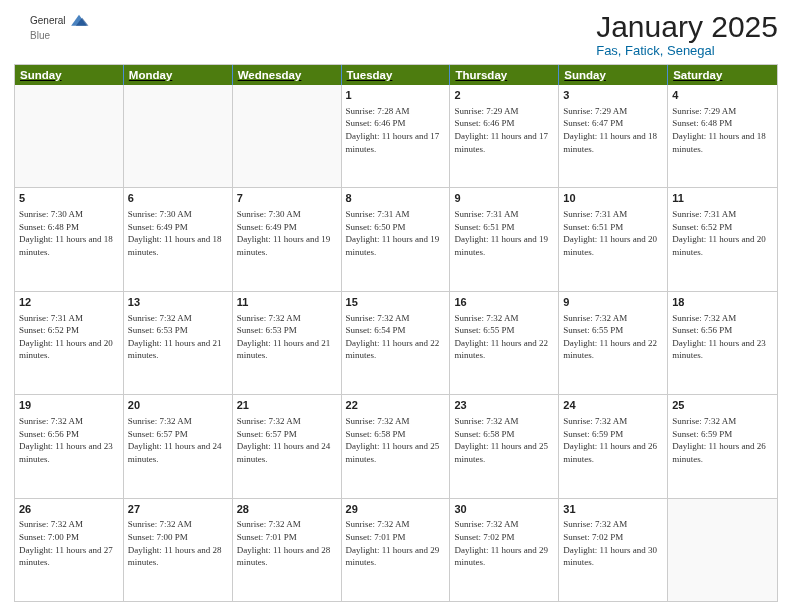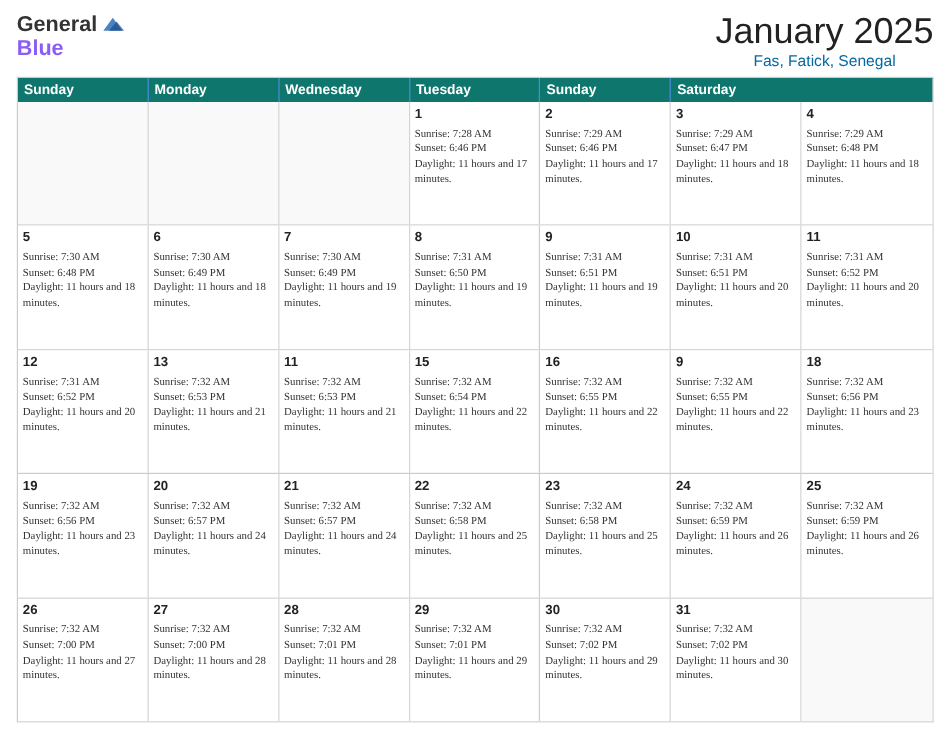--- a/index.html
+++ b/index.html
@@ -22,54 +22,56 @@
       justify-content: space-between;
       align-items: flex-start;
       margin-bottom: 6px;
     }
     .logo {
       display: flex;
       align-items: center;
       gap: 0;
     }
     .logo-text {
-      font-size: 18px;
-      font-weight: bold;
+      font-size: 10px;
+      font-weight: normal;
       line-height: 1.2;
+      margin-left: 16px;
     }
     .logo-general { color: #333; }
-    .logo-blue { color: #8b5cf6; }
+    .logo-blue { color: #737373; }
     .logo-icon {
       width: 22px;
       height: 22px;
       margin-left: 2px;
     }
     .title-block {
-      text-align: center;
+      text-align: left;
     }
     .month-title {
       font-size: 30px;
       font-weight: normal;
       color: #222;
       line-height: 1.1;
     }
     .location {
       font-size: 13px;
       color: #0369a1;
     }
     .calendar {
       flex: 1;
       display: flex;
       flex-direction: column;
       border: 1px solid #ccc;
     }
     .cal-header {
       display: grid;
       grid-template-columns: repeat(7, 1fr);
-      background: #0f766e;
+      background: #4d7c0f;
+      text-decoration: underline;
     }
     .cal-header-cell {
       color: #fff;
       font-size: 11.5px;
       font-weight: bold;
       padding: 4px 5px;
       text-align: left;
       border-right: 1px solid #4a8dd5;
     }
     .cal-header-cell:last-child { border-right: none; }
@@ -131,20 +133,21 @@
       <div class="location">Fas, Fatick, Senegal</div>
     </div>
   </div>
 
   <div class="calendar">
     <div class="cal-header">
       <div class="cal-header-cell">Sunday</div>
       <div class="cal-header-cell">Monday</div>
       <div class="cal-header-cell">Wednesday</div>
       <div class="cal-header-cell">Tuesday</div>
+      <div class="cal-header-cell">Thursday</div>
       <div class="cal-header-cell">Sunday</div>
       <div class="cal-header-cell">Saturday</div>
     </div>
     <div class="cal-body" id="cal-body">
     <div class="cal-row">
           <div class="cal-cell empty"></div>
           <div class="cal-cell empty"></div>
           <div class="cal-cell empty"></div>
           <div class="cal-cell">
             <div class="day-number">1</div>

